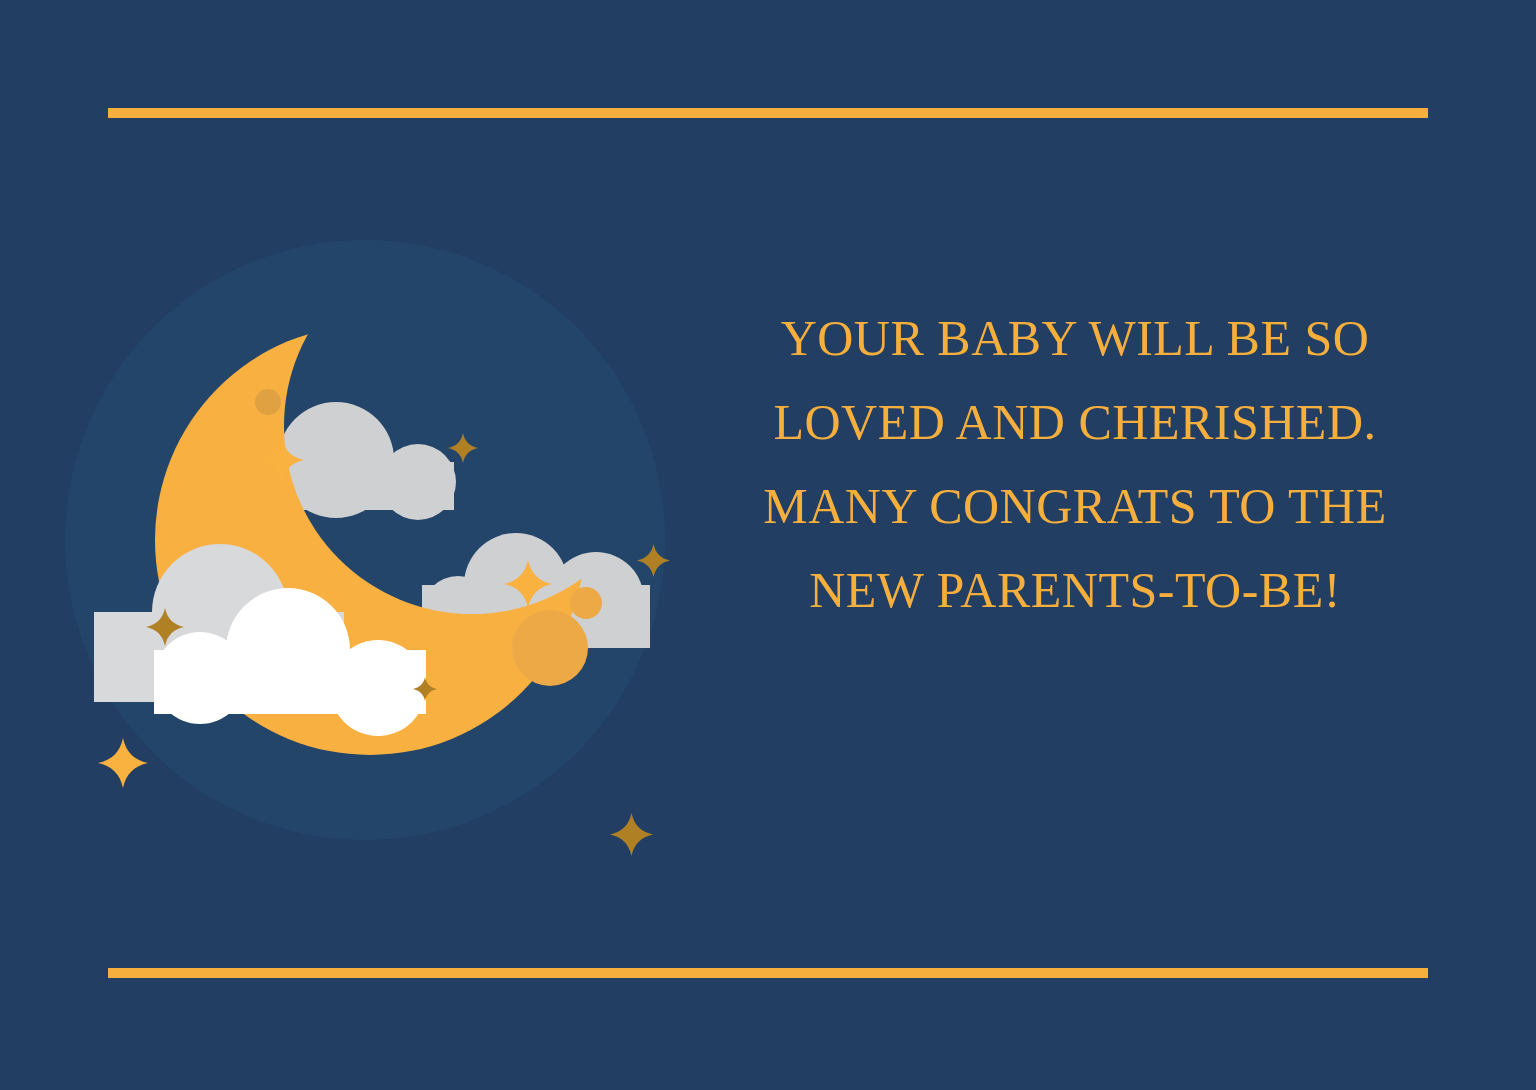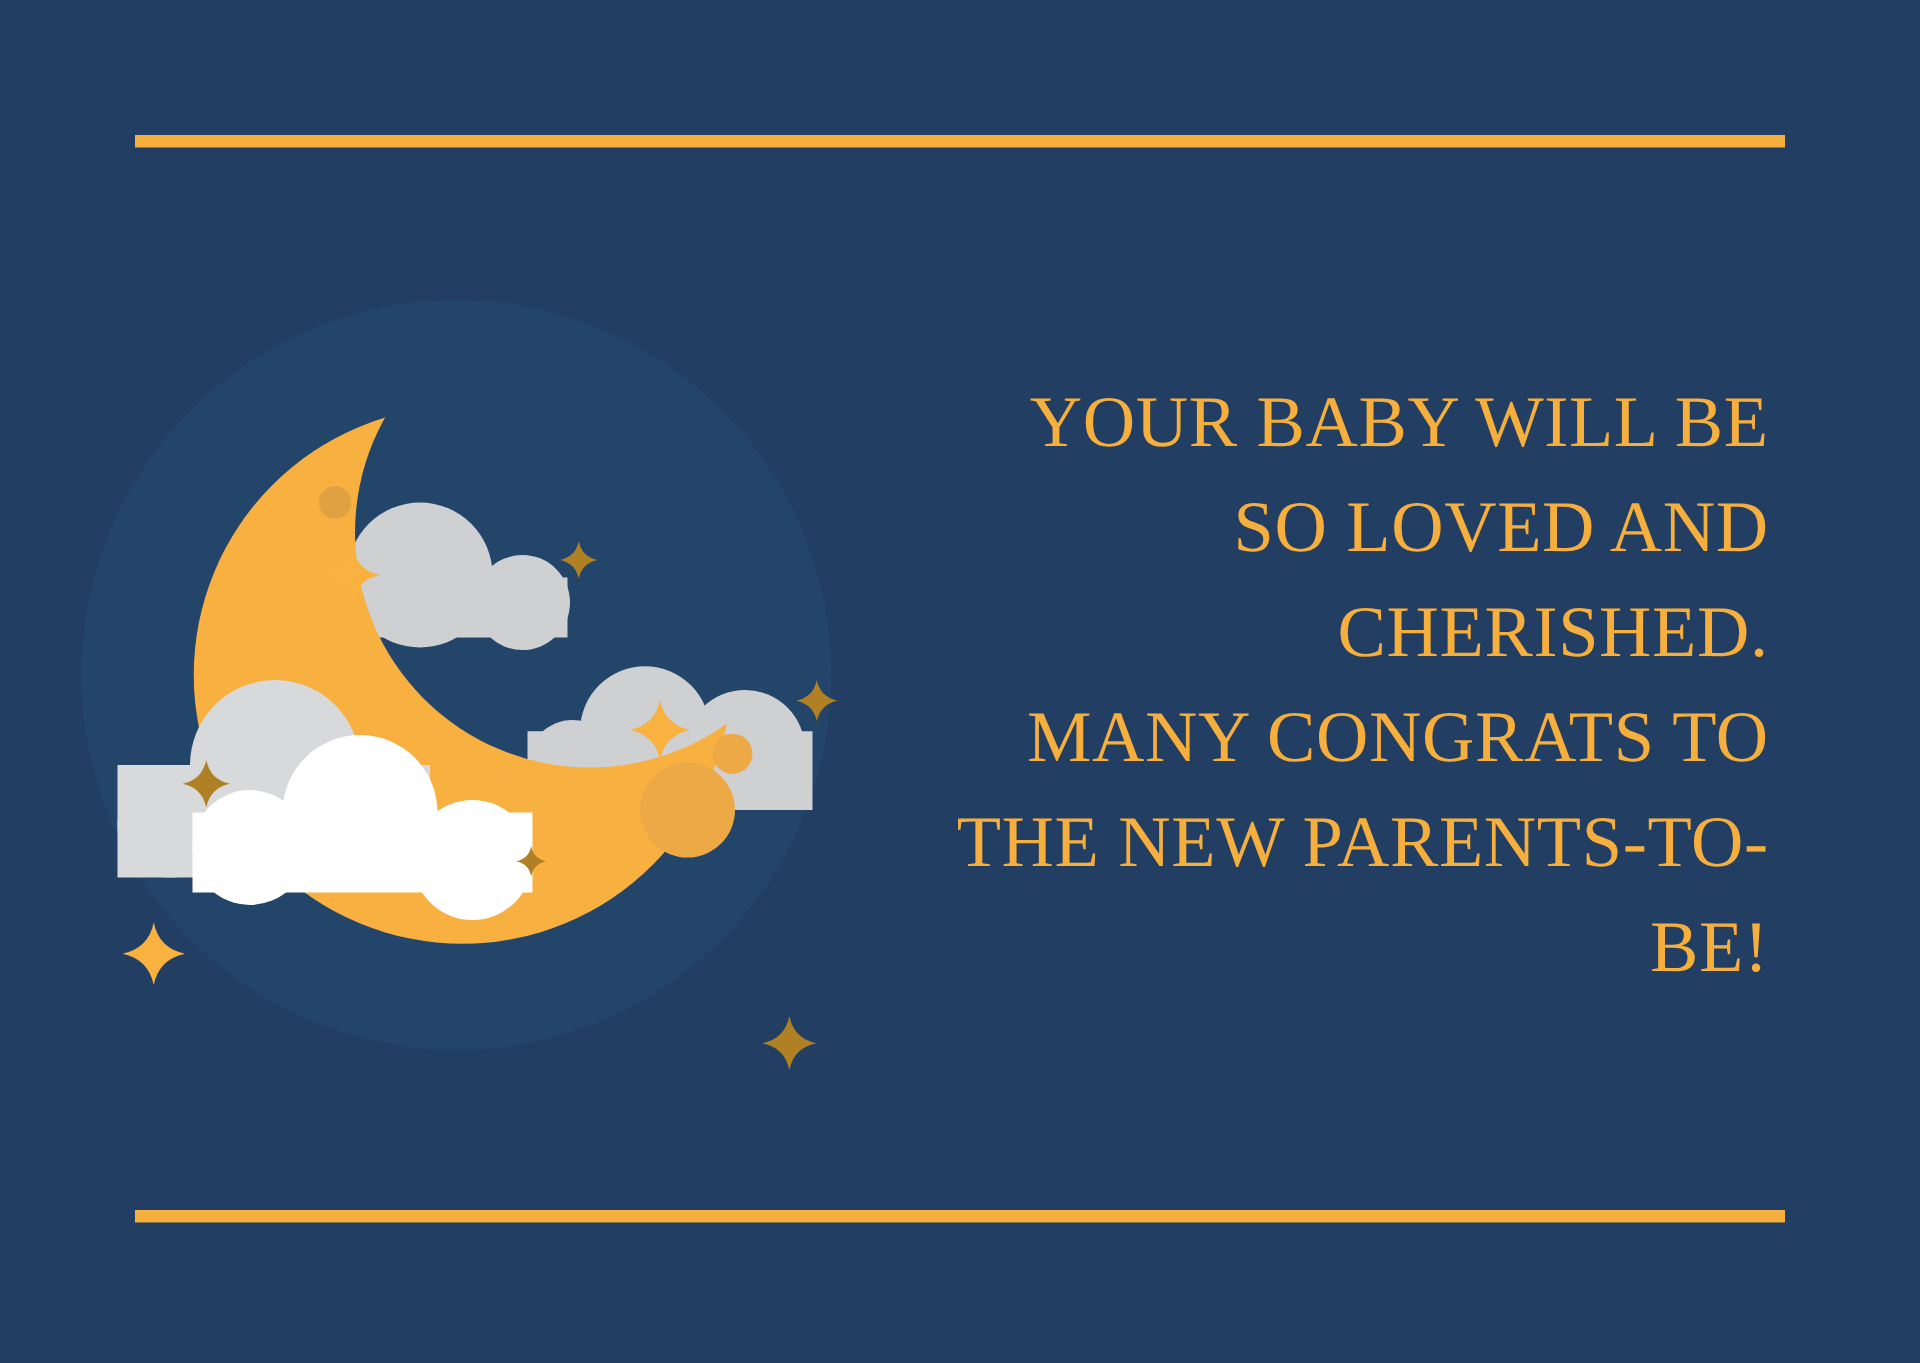--- a/index.html
+++ b/index.html
@@ -38,23 +38,23 @@
     display: block;
     width: 100%;
     height: 100%;
   }
 
   #message {
     position: absolute;
     left: 735px;
     top: 296px;
     width: 680px;
-    text-align: right;
+    text-align: center;
     color: #f6ae3d;
-    font-size: 58px;
+    font-size: 50px;
     line-height: 84px;
     letter-spacing: 0.5px;
     font-weight: 400;
     white-space: pre-line;
   }
 </style>
 </head>
 <body>
 
 <div id="card">

